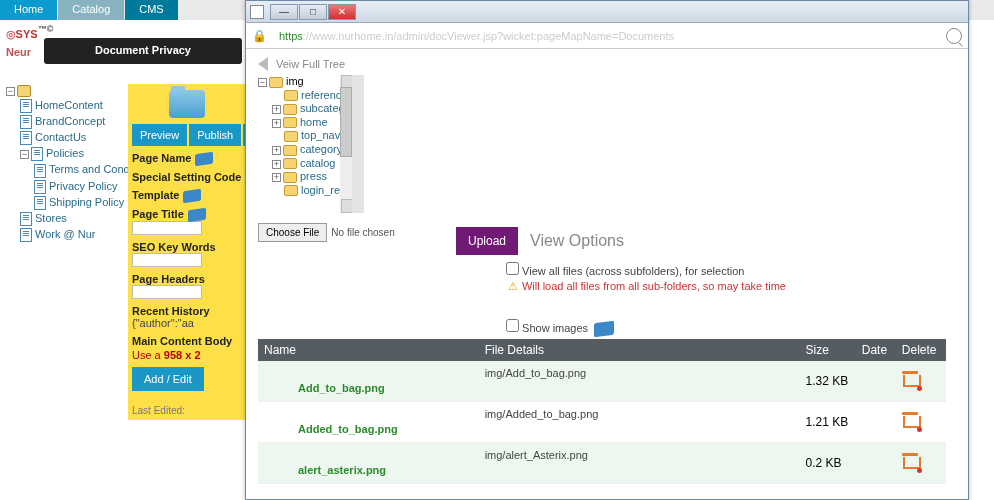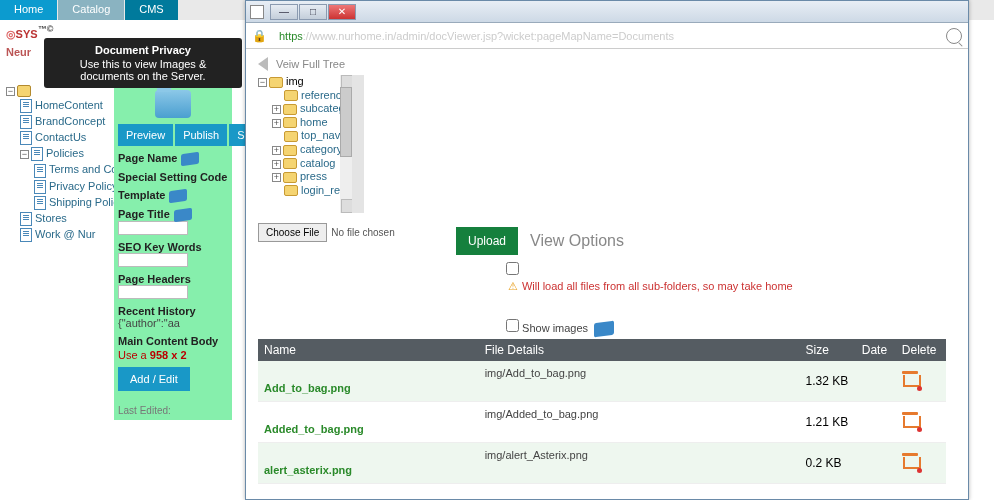--- a/index.html
+++ b/index.html
@@ -23,21 +23,21 @@
 
 .lefttree { position: absolute; left: 6px; top: 84px; width: 112px; font-size: 11px; color: #2a6a8a; }
 .tree-icon { display:inline-block; width:14px; height:12px; background:#f5d471; border:1px solid #b38a2e; border-radius:2px; margin-right:3px; vertical-align:middle;}
 .file-icon { display:inline-block; width:12px; height:14px; background:#fff; border:1px solid #4a88b8; margin-right:3px; vertical-align:middle; position:relative;}
 .file-icon::before{content:""; position:absolute; top:2px; left:2px; width:6px; height:1px; background:#4a88b8; box-shadow:0 2px #4a88b8,0 4px #4a88b8;}
 .lefttree ul { list-style:none; padding-left:14px;}
 .lefttree li { margin: 2px 0; color:#2a6a8a; cursor:pointer; white-space: nowrap;}
 .expander{display:inline-block; width:9px; height:9px; border:1px solid #888; text-align:center; line-height:7px; font-size:9px; margin-right:2px; color:#555;}
 
 
-.midform { position: absolute; left: 114px; top: 84px; width: 118px; background:#86efac; padding:4px; }
+.midform { position: absolute; left: 128px; top: 84px; width: 118px; background:#fde047; padding:4px; }
 .foldericon{width:36px;height:28px;margin:2px auto;display:block; background:linear-gradient(#8cc8e8,#4a9fd0); border-radius:4px; position:relative;}
 .foldericon::before{content:"";position:absolute;top:-4px;left:2px;width:14px;height:6px;background:#8cc8e8;border-radius:2px 2px 0 0;}
 .midbtns{display:flex; gap:2px; margin:6px 0;}
 .midbtns button{background:#1998c7;color:#fff;border:none;padding:5px 8px;font-size:11px;cursor:pointer;}
 .midform label{display:block;font-weight:bold;font-size:11px;color:#222;margin-top:6px;}
 .midform .blueicon{display:inline-block;width:18px;height:12px;background:#3a88c8;border-radius:2px;transform:skewY(-8deg);margin-left:4px;vertical-align:middle;}
 .midform input[type=text]{width:70px;border:1px solid #bbb;font-size:11px;}
 .redhint{color:#b00;font-size:11px;margin-top:2px;}
 .addedit{background:#1998c7;color:#fff;border:none;padding:6px 12px;margin-top:6px;cursor:pointer;}
 .lastedit{color:#777;font-size:10px;margin-top:14px;}
@@ -70,36 +70,36 @@
 .scrollbar{position:absolute;right:0;top:0;width:12px;height:138px;background:#eee;}
 .scrollbar::before,.scrollbar::after{content:"";position:absolute;left:1px;width:10px;height:12px;background:#ddd;border:1px solid #bbb;}
 .scrollbar::before{top:0;} .scrollbar::after{bottom:0;}
 .thumb{position:absolute;right:0;top:12px;width:12px;height:70px;background:#ccc;border:1px solid #aaa;}
 
 .filechoose{margin:10px 0 0 0;}
 .filechoose button{border:1px solid #999;background:#eee;padding:3px 7px;font-size:10px;cursor:pointer;}
 .nofile{color:#555;font-size:10px;margin-left:4px;}
 
 .uploadrow{display:flex;align-items:center;gap:12px;margin-top:-2px;position:absolute;left:210px;top:180px;}
-.uploadbtn{background:#15803d;color:#fff;border:none;padding:7px 12px;cursor:pointer;font-size:12px;}
+.uploadbtn{background:#701a75;color:#fff;border:none;padding:7px 12px;cursor:pointer;font-size:12px;}
 .viewopt{color:#888;font-size:16px;}
 
 .opts{position:absolute;left:260px;top:210px;color:#444;font-size:12px;}
 .opts label{display:block;margin:3px 0;}
 .warn{color:#c33;margin-left:2px;}
 .warnicon{color:#e8a020;margin-right:4px;}
 .imgsicon{display:inline-block;width:20px;height:14px;background:#3a88c8;border-radius:2px;transform:skewY(-8deg);margin-left:6px;vertical-align:middle;}
 
 
 .filetable{position:absolute;left:12px;top:290px;width:688px;border-collapse:collapse;}
 .filetable th{background:#555c62;color:#fff;text-align:left;padding:4px 6px;font-weight:normal;font-size:12px;}
 .filetable td{padding:6px;border-bottom:1px solid #eee;font-size:12px;vertical-align:top;}
 .filetable tr.even{background:#eef7ef;}
 .filetable tr.odd{background:#fff;}
-.filename{color:#2a8a2a;font-weight:bold;cursor:pointer;}
+.filename{color:#2a8a2a;font-weight:bold;cursor:pointer;margin-left:34px;}
 .filepath{color:#444;font-size:11px;display:block;margin-bottom:12px;}
 .delicon{width:18px;height:18px;display:inline-block;position:relative;cursor:pointer;}
 .delicon::before{content:"";position:absolute;width:14px;height:10px;border:2px solid #e67a2e;border-top:none;left:1px;top:4px;}
 .delicon::after{content:"";position:absolute;width:5px;height:5px;background:#d33;border-radius:50%;right:-2px;bottom:-2px;}
 .delicon .lid{position:absolute;width:16px;height:3px;background:#e67a2e;top:0;left:0;border-radius:1px;}
 </style>
 </head>
 <body>
 
 <div class="topnav">
@@ -108,21 +108,20 @@
   <a class="tab-cms">CMS</a>
 </div>
 
 <div class="logo-area">
   <span style="color:#d66">◎</span><span>SYS</span><sup>™©</sup><br>
   <span style="font-size:11px;color:#b55">Neur</span>
 </div>
 
 <div class="tooltip">
   <b>Document Privacy</b>
-  <span>Use this to view Images &amp; documents on the Server.</span>
 </div>
 
 <div class="lefttree">
   <span class="expander">−</span><span class="tree-icon"></span>
   <ul>
     <li><span class="file-icon"></span><span>HomeContent</span></li>
     <li><span class="file-icon"></span><span>BrandConcept</span></li>
     <li><span class="file-icon"></span><span>ContactUs</span></li>
     <li><span class="expander">−</span><span class="file-icon"></span><span>Policies</span>
       <ul>
@@ -200,22 +199,22 @@
     <div class="filechoose">
       <button>Choose File</button><span class="nofile">No file chosen</span>
     </div>
 
     <div class="uploadrow">
       <button class="uploadbtn">Upload</button>
       <span class="viewopt">View Options</span>
     </div>
 
     <div class="opts">
-      <label><input type="checkbox" style=""> </label>
-      <div class="warn"><span class="warnicon">⚠</span><span>Will load all files from all sub-folders, so may take home</span></div>
+      <label><input type="checkbox" style=""> <span>View all files (across subfolders), for selection</span></label>
+      <div class="warn"><span class="warnicon">⚠</span><span>Will load all files from all sub-folders, so may take time</span></div>
       <label style="margin-top:26px"><input type="checkbox" style=""> <span>Show images</span><span class="imgsicon"></span></label>
     </div>
 
     <table class="filetable">
       <thead>
           <tr>
         <th style="width:220px">Name</th>
         <th style="width:320px">File Details</th>
         <th style="width:56px">Size</th>
         <th style="width:40px">Date</th>

